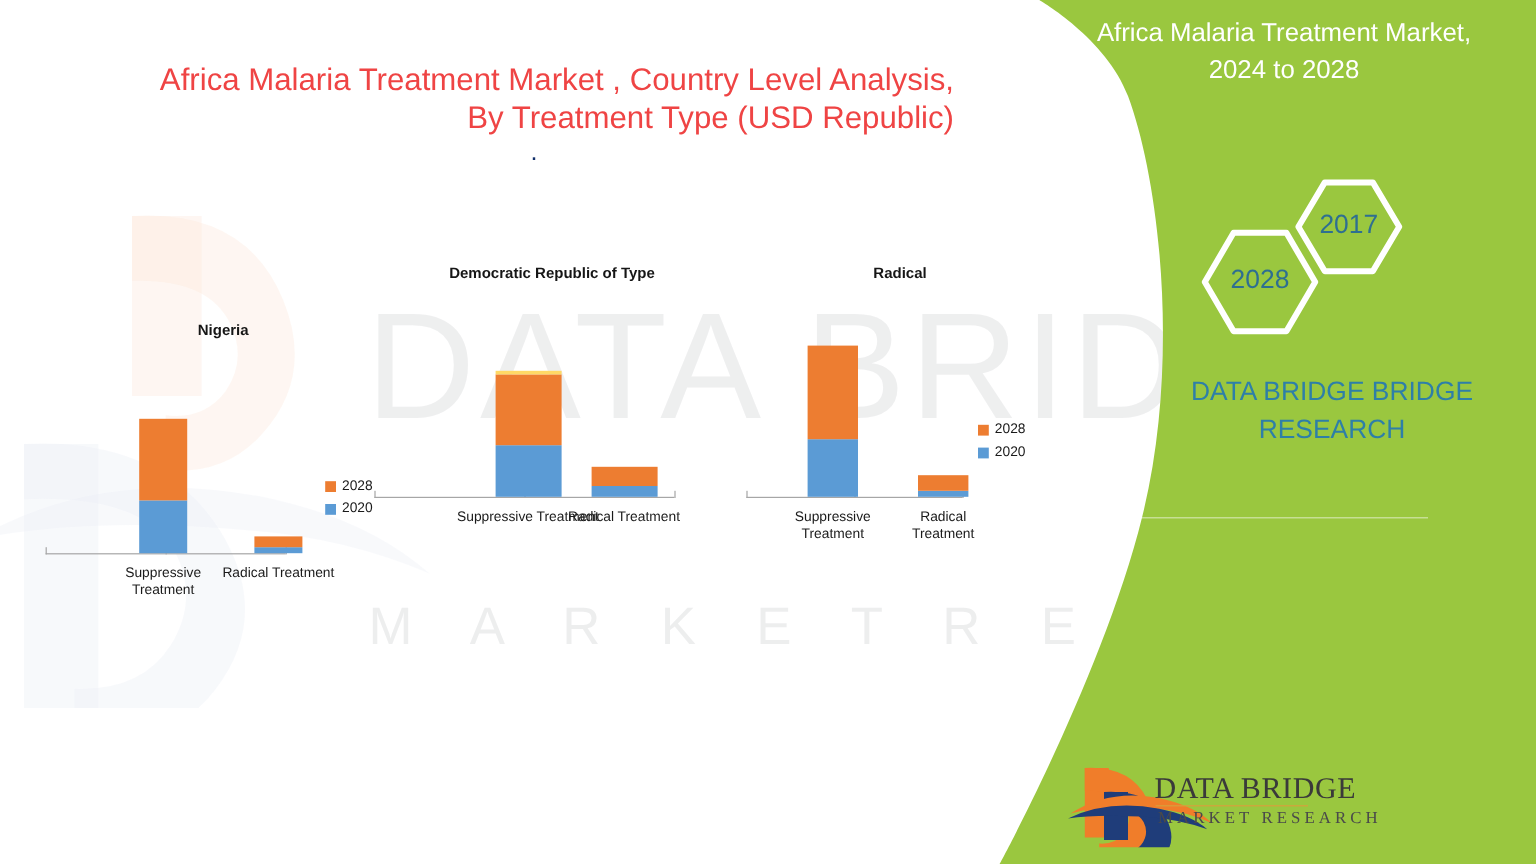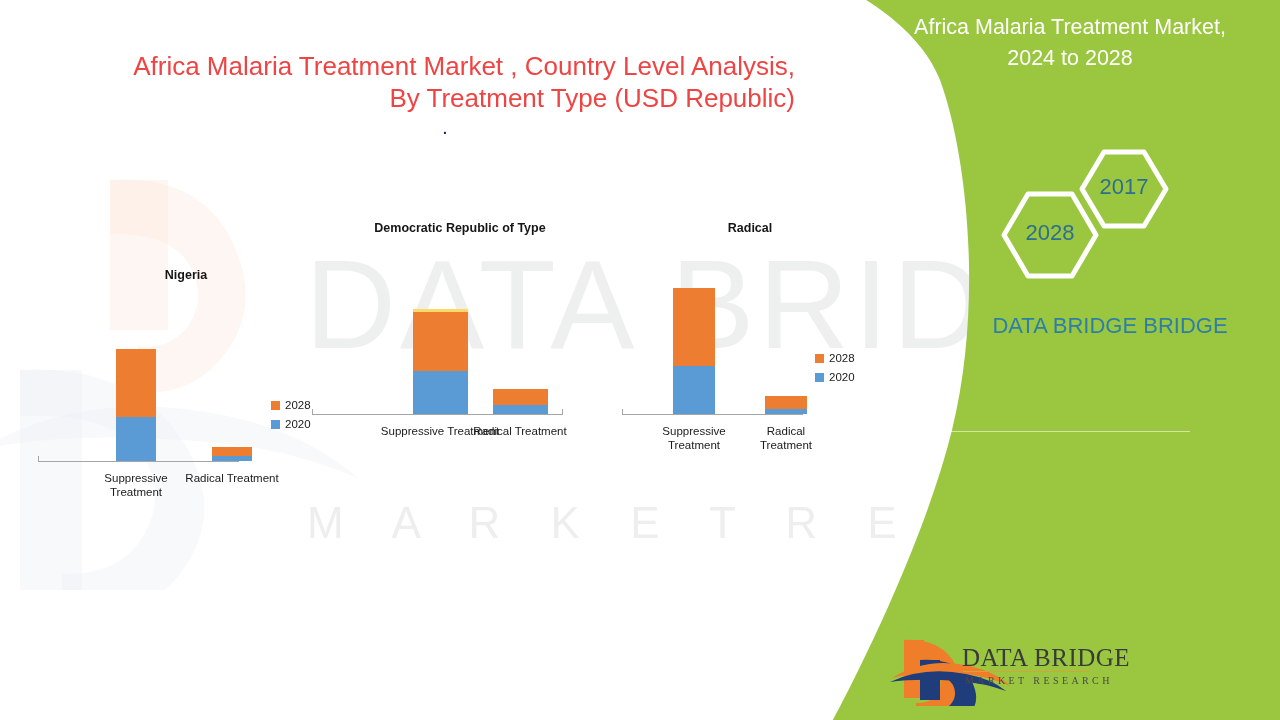--- a/index.html
+++ b/index.html
@@ -68,21 +68,21 @@
 
   
   #logo{position:absolute;left:888px;top:636px;width:215px;height:70px;}
   #logo-wordmark{
     position:absolute;left:962px;top:644px;
     color:#3a3a3a;font-size:25px;letter-spacing:.5px;font-weight:400;
     font-family:"Liberation Serif", serif;
   }
   #logo-subwordmark{
     position:absolute;left:965px;top:675px;
-    color:#4a4a4a;font-size:10px;letter-spacing:3.4px;font-weight:400;
+    color:#4a4a4a;font-size:14px;letter-spacing:3.4px;font-weight:400;
     font-family:"Liberation Serif", serif;
   }
   #logo-rule{position:absolute;left:963px;top:671px;width:127px;height:1px;background:#d8a13c;}
 
   
   #main-title{
     position:absolute;left:95px;top:50px;width:700px;
     text-align:right;color:#ef4444;
     font-size:26px;line-height:32px;font-weight:400;
   }
@@ -145,20 +145,21 @@
 
   <div class="hexwrap" id="hex-2021">
     <svg viewBox="0 0 92 82" width="92" height="82">
       <polygon points="26,4 66,4 88,41 66,78 26,78 4,41" fill="none" stroke="#ffffff" stroke-width="5" stroke-linejoin="round"></polygon>
     </svg>
     <div class="hexlabel">2017</div>
   </div>
 
   <div id="brand-text">
     <div>DATA BRIDGE BRIDGE</div>
+    <div>RESEARCH</div>
   </div>
   <div id="brand-divider"></div>
 
   <svg id="logo" viewBox="0 0 215 70">
     <path d="M16 4 h20 v58 h-20 z" fill="#f07d2a"></path>
     <path d="M16 4 q38 -2 52 26 q11 25 -7 43 q-13 13 -33 12 l0 -18 q13 1 20 -8 q8 -10 2 -22 q-8 -15 -34 -14 z" fill="#f07d2a"></path>
     <path d="M32 24 h20 v40 h-20 z" fill="#1f3d7a"></path>
     <path d="M32 24 q38 -2 52 22 q11 22 -7 36 q-14 10 -34 9 l0 -16 q13 1 20 -7 q7 -9 2 -19 q-8 -13 -33 -12 z" fill="#1f3d7a"></path>
     <path d="M4 42 q34 -22 78 -12 q26 6 40 20 q-22 -10 -47 -12 q-43 -4 -71 4 z" fill="#f07d2a"></path>
     <path d="M2 46 q34 -16 76 -8 q26 5 40 17 q-22 -8 -47 -10 q-43 -3 -69 1 z" fill="#1f3d7a"></path>

